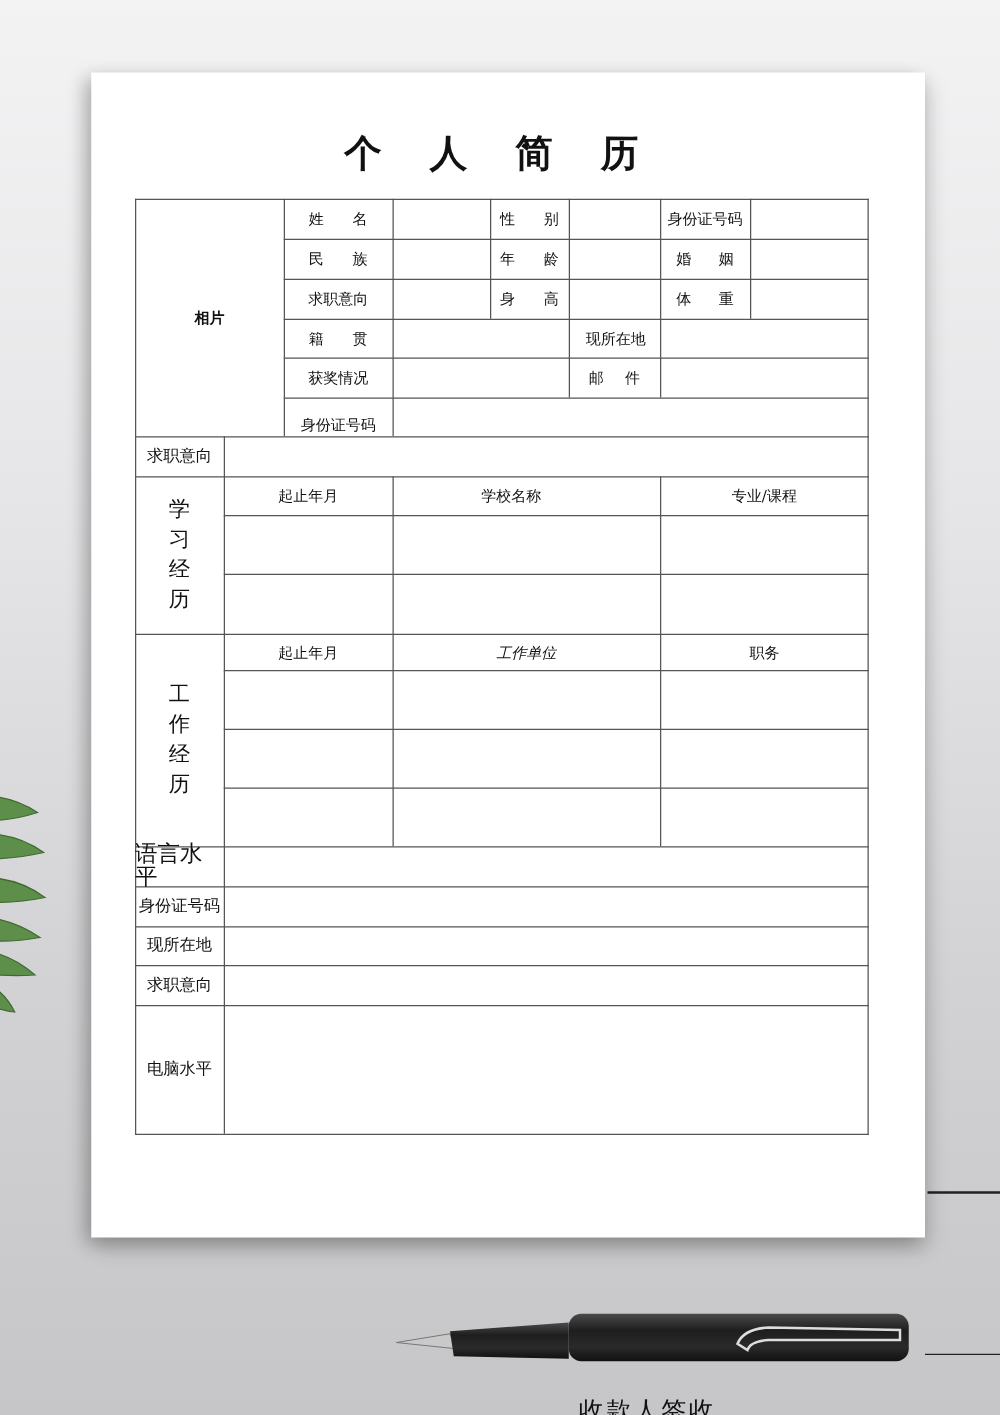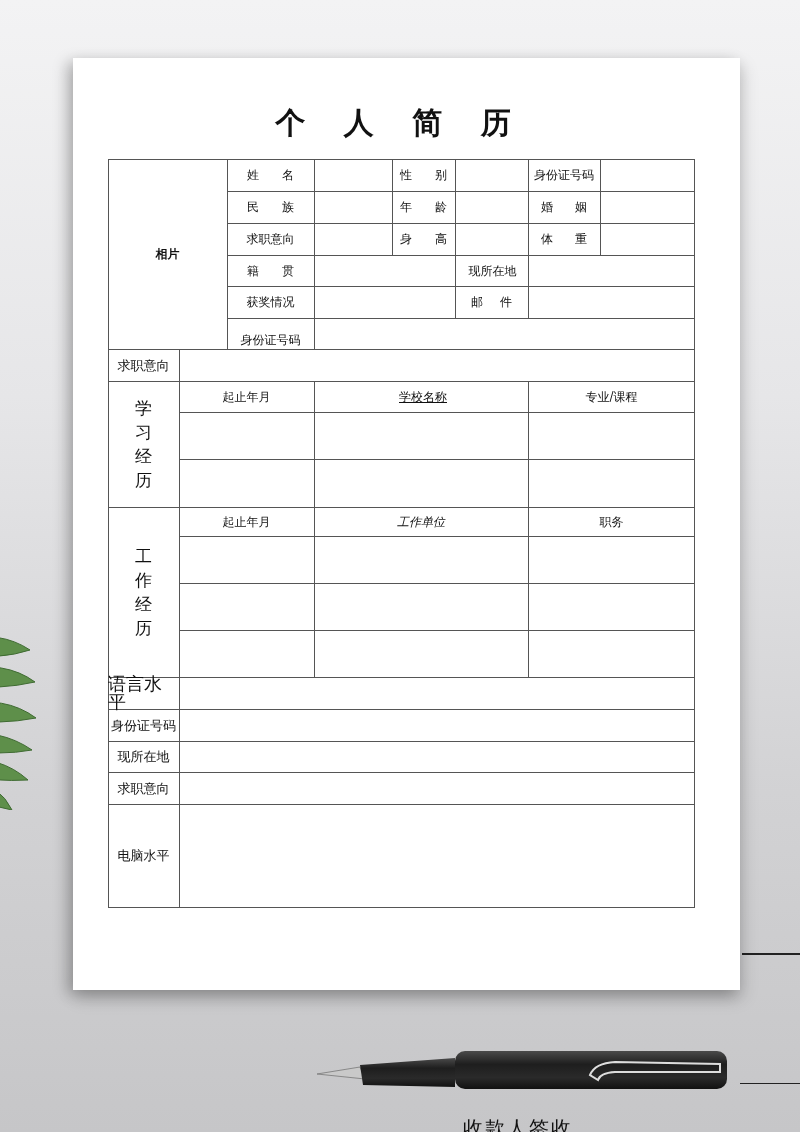--- a/index.html
+++ b/index.html
@@ -176,21 +176,21 @@
 
 <div class="cell vertical" style="left:108px;top:381px;width:71px;height:126px;">
   <span>学</span>
   <span>习</span>
   <span>经</span>
   <span>历</span>
 </div>
 <div class="cell" style="left:179px;top:381px;width:135px;height:31px;">
   <span>起止年月</span>
 </div>
-<div class="cell" style="left:316px;top:381px;width:214px;height:31px;text-decoration:underline;">
+<div class="cell" style="left:302px;top:381px;width:214px;height:31px;">
   <span>学校名称</span>
 </div>
 <div class="cell" style="left:528px;top:381px;width:167px;height:31px;">
   <span>专业/课程</span>
 </div>
 <div class="cell" style="left:179px;top:412px;width:135px;height:47px;"></div>
 <div class="cell" style="left:314px;top:412px;width:214px;height:47px;"></div>
 <div class="cell" style="left:528px;top:412px;width:167px;height:47px;"></div>
 <div class="cell" style="left:179px;top:459px;width:135px;height:48px;"></div>
 <div class="cell" style="left:314px;top:459px;width:214px;height:48px;"></div>

